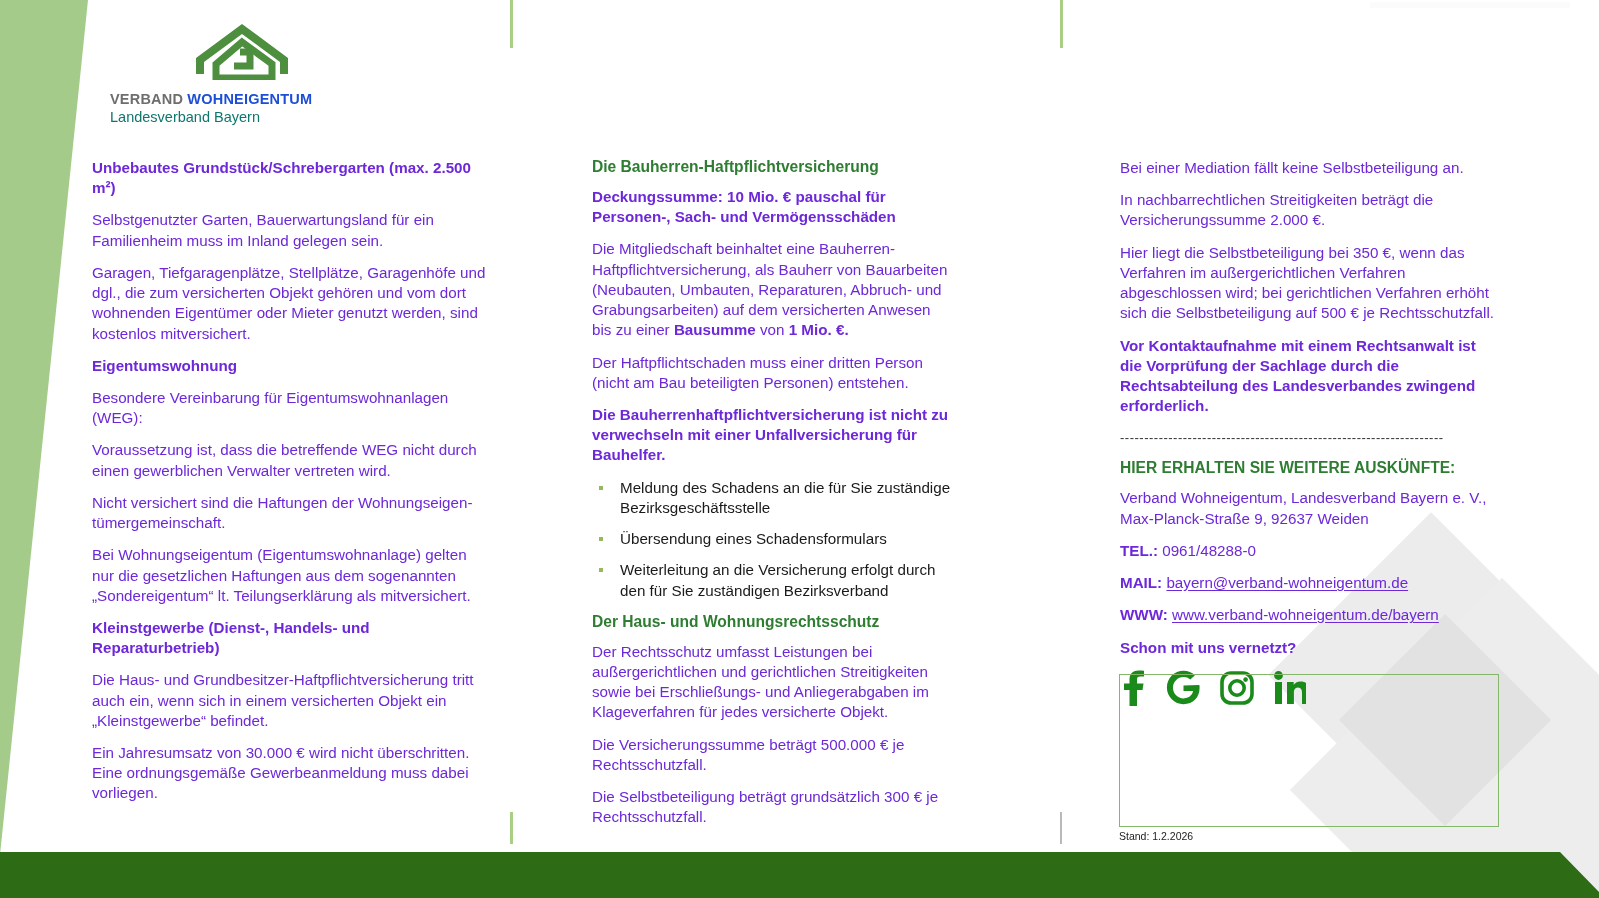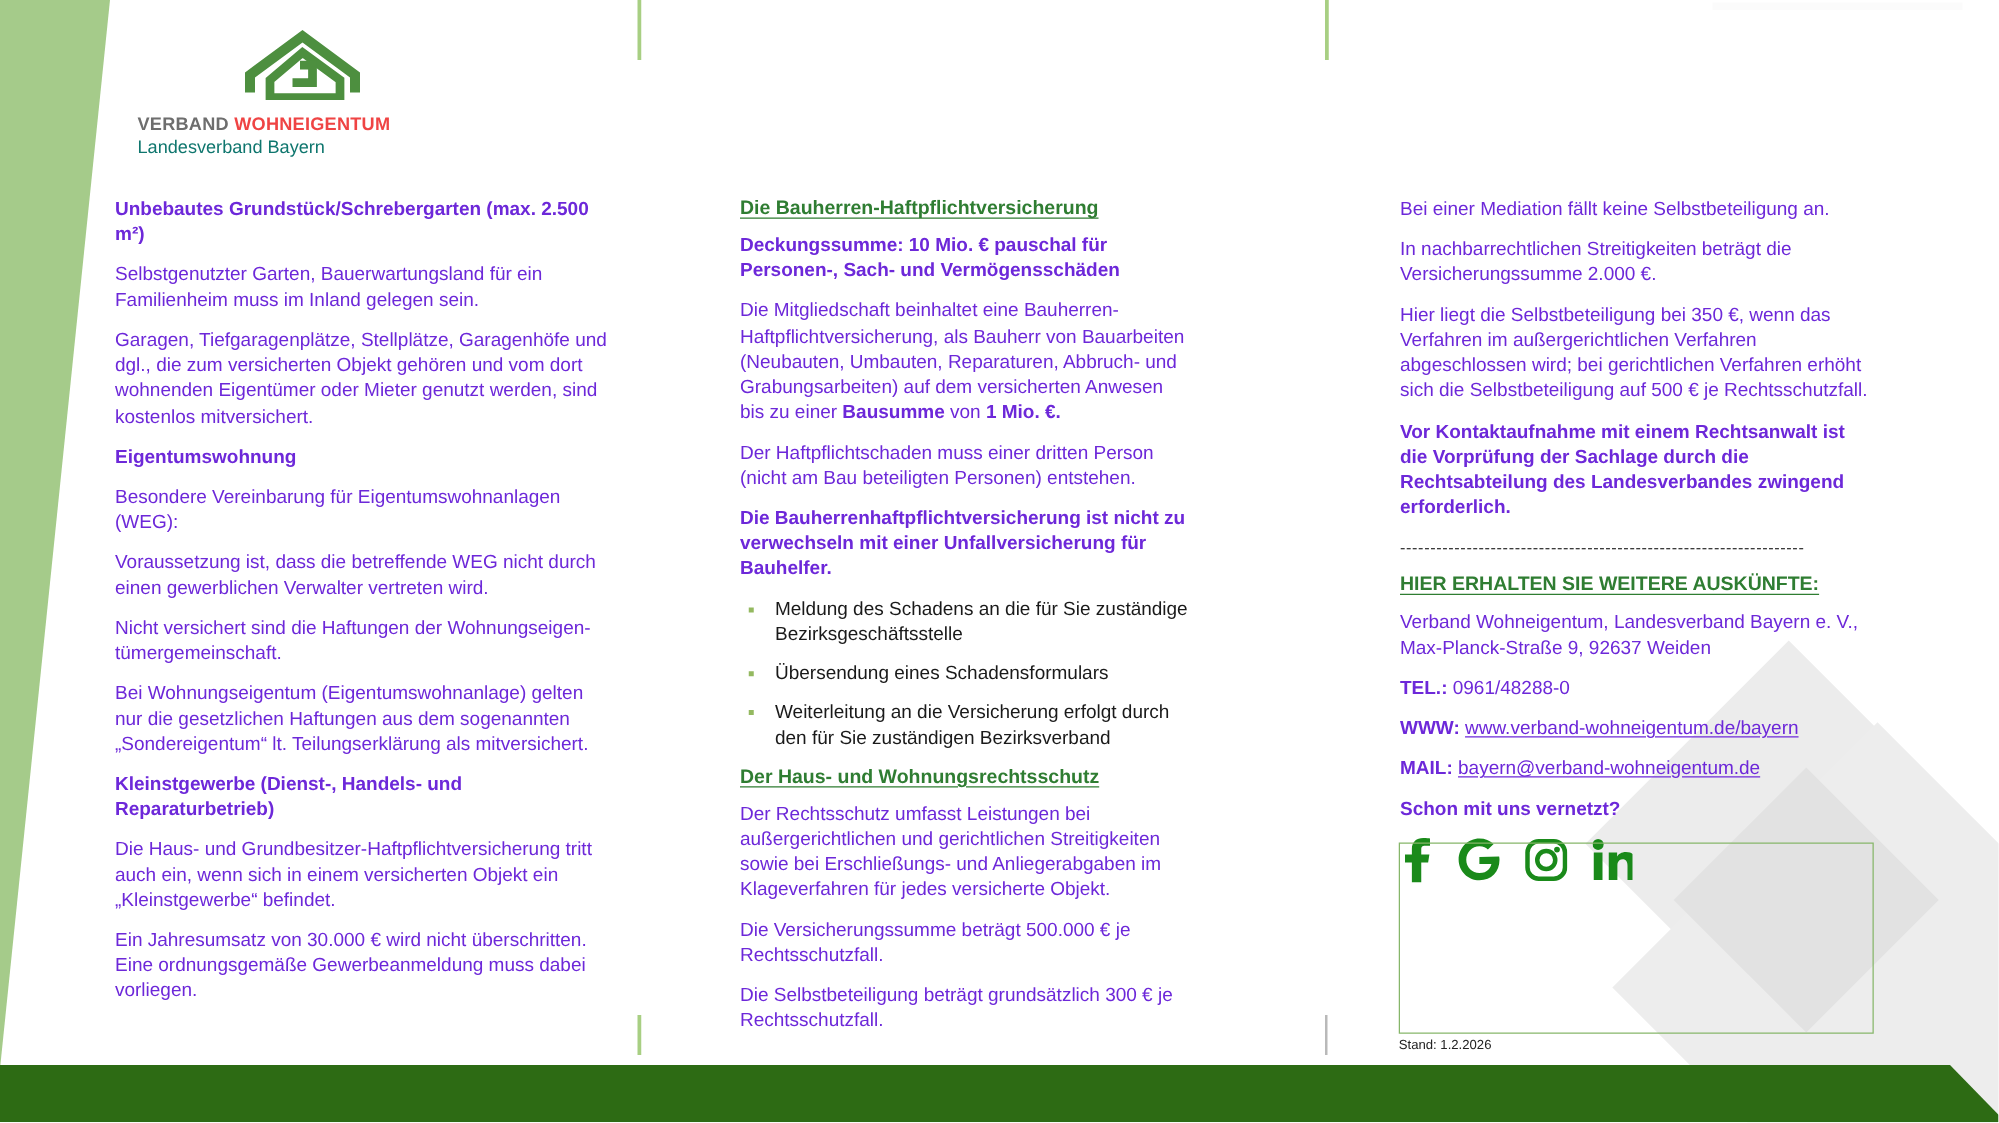--- a/index.html
+++ b/index.html
@@ -34,34 +34,34 @@
   .divider{position:absolute;width:3px;background:#a8cf83;z-index:1;}
   .divider.d1{left:510px;top:0;height:48px;}
   .divider.d2{left:1060px;top:0;height:48px;}
   .divider.d3{left:510px;top:812px;height:32px;}
   .divider.d4{left:1060px;top:812px;height:32px;width:2px;background:#b9b9b9;}
 
   
   .logo{position:absolute;left:110px;top:22px;z-index:2;}
   .logo-mark{width:100px;height:58px;margin-left:82px;}
   .logo-line1{font-size:14.5px;letter-spacing:.2px;margin-top:7px;color:#6e6e6e;font-weight:bold;}
-  .logo-line1 .hl{color:#ef4444;}
+  .logo-line1 .hl{color:#1d4ed8;}
   .logo-line2{font-size:14.5px;color:#0f766e;margin-top:2px;}
 
   
   .col{position:absolute;top:158px;z-index:2;}
   .col-1{left:92px;width:396px;}
   .col-2{left:592px;width:362px;}
   .col-3{left:1120px;width:380px;}
 
   p{margin:0 0 12px 0;font-size:15.2px;line-height:1.33;color:#6d28d9;}
   p.b{font-weight:bold;}
   .hd{
     font-size:15.6px;font-weight:bold;color:#2f7d32;
-    text-decoration:underline;text-underline-offset:3px;
+    text-underline-offset:3px;
     margin:0 0 11px 0;
   }
   b{font-weight:bold;}
 
   ul{list-style:none;margin:0 0 12px 0;padding:0;}
   li{
     position:relative;padding-left:28px;margin-bottom:11px;
     font-size:15.2px;line-height:1.33;color:#1a1a1a;
   }
   li:before{
@@ -150,22 +150,22 @@
 
   <div class="col col-3">
     <p>Bei einer Mediation fällt keine Selbstbeteiligung an.</p>
     <p>In nachbarrechtlichen Streitigkeiten beträgt die Versicherungssumme 2.000 €.</p>
     <p>Hier liegt die Selbstbeteiligung bei 350 €, wenn das Verfahren im außergerichtlichen Verfahren abgeschlossen wird; bei gerichtlichen Verfahren erhöht sich die Selbstbeteiligung auf 500 € je Rechtsschutzfall.</p>
     <p class="b">Vor Kontaktaufnahme mit einem Rechtsanwalt ist die Vorprüfung der Sachlage durch die Rechtsabteilung des Landesverbandes zwingend erforderlich.</p>
     <div class="dashline">-------------------------------------------------------------------</div>
     <div class="hd">HIER ERHALTEN SIE WEITERE AUSKÜNFTE:</div>
     <p>Verband Wohneigentum, Landesverband Bayern e. V., Max-Planck-Straße 9, 92637 Weiden</p>
     <p><b>TEL.:</b><span> 0961/48288-0</span></p>
+    <p><b>MAIL:</b>&nbsp;<span class="lnk">bayern@verband-wohneigentum.de</span></p>
     <p><b>WWW:</b>&nbsp;<span class="lnk">www.verband-wohneigentum.de/bayern</span></p>
-    <p><b>MAIL:</b>&nbsp;<span class="lnk">bayern@verband-wohneigentum.de</span></p>
     <p class="b">Schon mit uns vernetzt?</p>
     <div class="socials">
       <svg width="26" height="36" viewBox="0 0 26 36">
         <path d="M17 36 V20 h5.5 l1-6.5 H17 V9.6 c0-1.9.5-3.1 3.2-3.1 H24 V0.7 C23.4.6 21.2.4 18.6.4 13.2.4 9.5 3.6 9.5 9 v4.5 H4 V20 h5.5 v16 Z" fill="#1a8a1a"></path>
       </svg>
       <svg width="34" height="36" viewBox="0 0 34 36">
         <path d="M17.5 15.5 v5.6 h9.6 c-.4 2.5-2.9 7.3-9.6 7.3 -5.8 0-10.5-4.8-10.5-10.7S11.7 7 17.5 7 c3.3 0 5.5 1.4 6.8 2.6 l4.6-4.4 C25.9 2.4 22.1.8 17.5.8 8.4.8.9 8.2.9 17.5 S8.4 34.2 17.5 34.2 c9.7 0 16.1-6.8 16.1-16.4 0-1.1-.1-1.9-.3-2.7 Z" fill="#1a8a1a"></path>
       </svg>
       <svg width="34" height="34" viewBox="0 0 34 34">
         <rect x="2" y="2" width="30" height="30" rx="9" ry="9" fill="none" stroke="#1a8a1a" stroke-width="3.6"></rect>

